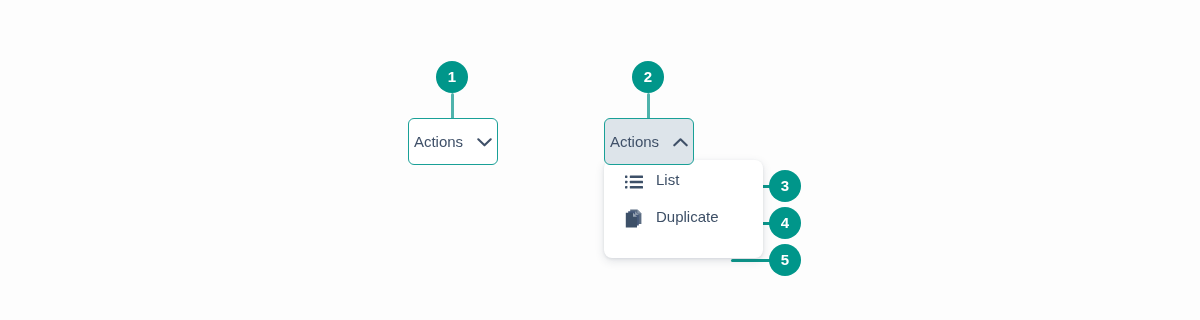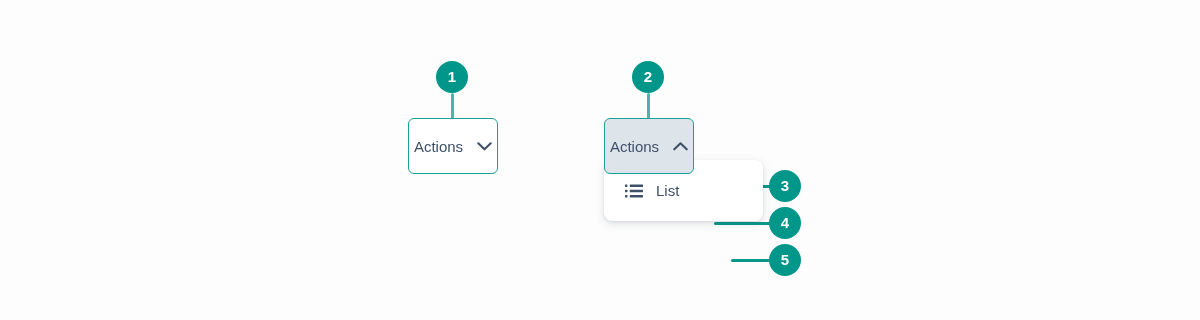--- a/index.html
+++ b/index.html
@@ -51,21 +51,21 @@
     font-weight: bold;
     line-height: 32px;
     text-align: center;
     letter-spacing: 0.2px;
     z-index: 6;
   }
 
   
   .actions-btn {
     position: absolute;
-    height: 56px;
+    height: 47px;
     box-sizing: border-box;
     border: 1.6px solid #19a097;
     border-radius: 6px;
     display: flex;
     align-items: center;
     justify-content: center;
     gap: 14px;
     padding: 0 15px;
     z-index: 4;
   }
@@ -85,21 +85,21 @@
     position: absolute;
     box-sizing: border-box;
     background: #ffffff;
     border-radius: 8px;
     box-shadow: 0 3px 10px rgba(40,55,75,0.13), 0 1px 3px rgba(40,55,75,0.10);
     padding: 12px 0 12px 0;
     z-index: 3;
   }
   .menu-item {
     display: flex;
-    align-items: center;
+    align-items: flex-start;
     gap: 13px;
     height: 37px;
     padding: 0 20px 0 20px;
     box-sizing: border-box;
   }
   .menu-item .mi-label {
     font-size: 15px;
     color: #3d4f66;
     line-height: 1;
     white-space: nowrap;
@@ -154,20 +154,33 @@
           <rect x="0" y="11.0" width="2.4" height="2.4" rx="0.4" fill="#3d5068"></rect>
           <rect x="4.8" y="0.6" width="13.2" height="2.4" rx="0.5" fill="#3d5068"></rect>
           <rect x="4.8" y="5.8" width="13.2" height="2.4" rx="0.5" fill="#3d5068"></rect>
           <rect x="4.8" y="11.0" width="13.2" height="2.4" rx="0.5" fill="#3d5068"></rect>
         </svg>
       </span>
       <span class="mi-label">List</span>
     </div>
 
 
+    <div class="menu-item">
+      <span class="mi-icon">
+        <svg width="19" height="19" viewBox="0 0 19 19" xmlns="http://www.w3.org/2000/svg">
+          <path d="M6.2 0.6 H13.4 L17.4 4.6 V15.0 H6.2 Z" fill="#5b6c82"></path>
+          <path d="M13.4 0.6 L17.4 4.6 H13.4 Z" fill="#8b98a9"></path>
+          <path d="M4.2 2.2 H11.0 L14.8 6.0 V16.6 H4.2 Z" fill="#46597a"></path>
+          <path d="M11.0 2.2 L14.8 6.0 H11.0 Z" fill="#8b98a9"></path>
+          <path d="M1.8 3.8 H9.0 L13.0 7.8 V18.4 H1.8 Z" fill="#3d5068"></path>
+          <path d="M9.0 3.8 L13.0 7.8 H9.0 Z" fill="#9aa6b6"></path>
+        </svg>
+      </span>
+      <span class="mi-label">Duplicate</span>
+    </div>
   </div>
 
   <div class="conn-h" style="left:729px; top:185px; width:48px;"></div>
   <div class="badge" style="left:769px; top:170px;">3</div>
 
   <div class="conn-h" style="left:714px; top:222px; width:63px;"></div>
   <div class="badge" style="left:769px; top:207px;">4</div>
 
   <div class="conn-h" style="left:731px; top:259px; width:46px;"></div>
   <div class="badge" style="left:769px; top:244px;">5</div>

